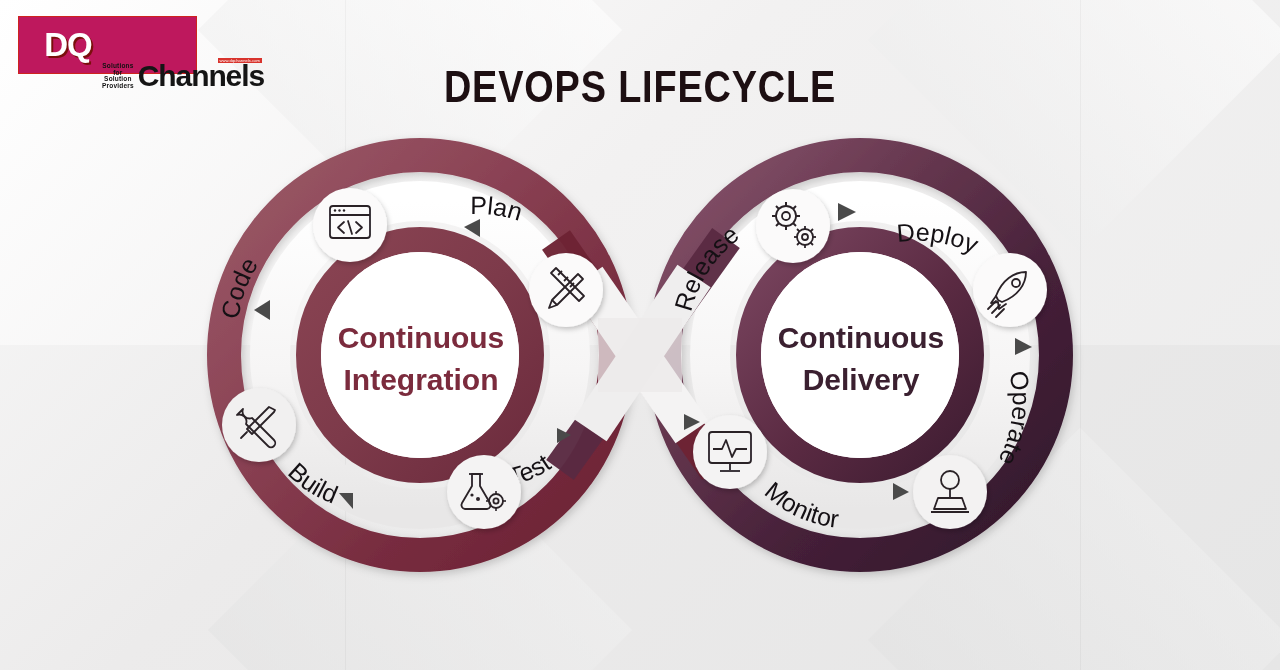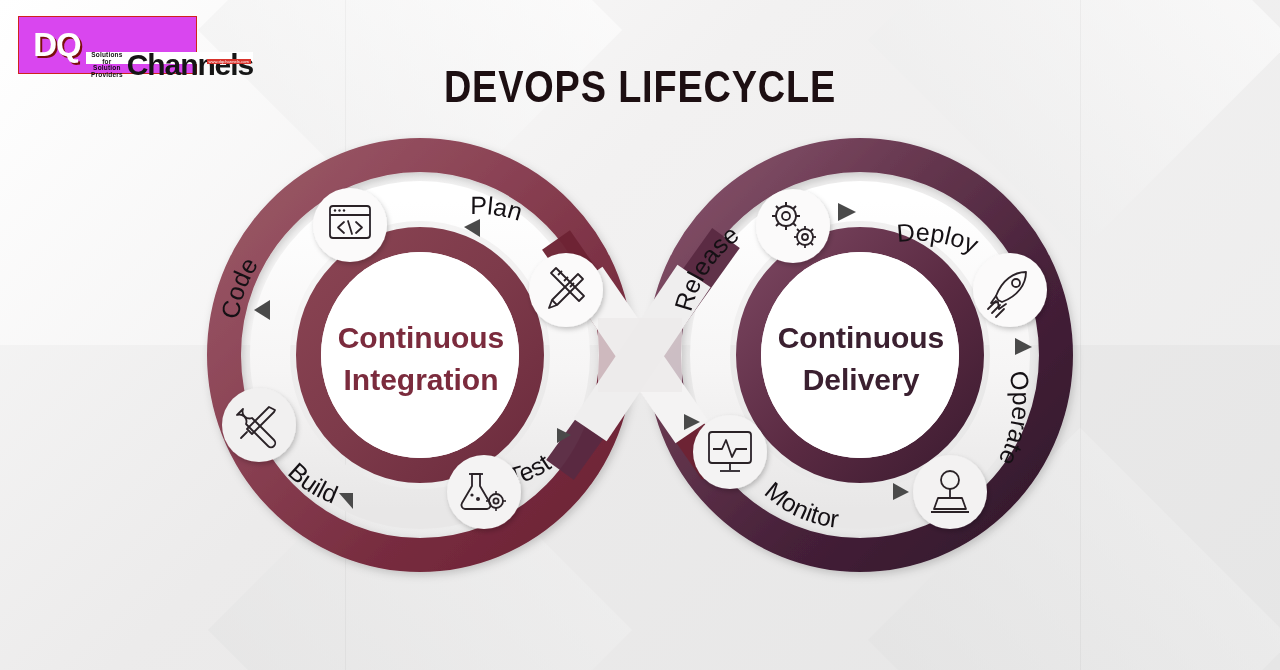--- a/index.html
+++ b/index.html
@@ -15,22 +15,22 @@
   .facet{position:absolute;background:#ffffff;opacity:.55;}
   .f1{left:260px;top:-120px;width:300px;height:300px;transform:rotate(45deg);background:linear-gradient(180deg,#fff,#efefef);}
   .f2{left:930px;top:-110px;width:300px;height:300px;transform:rotate(45deg);background:linear-gradient(180deg,#fff,#eeeeee);}
   .f3{left:270px;top:480px;width:300px;height:300px;transform:rotate(45deg);background:linear-gradient(180deg,#f6f6f6,#e9e9e9);}
   .f4{left:930px;top:490px;width:300px;height:300px;transform:rotate(45deg);background:linear-gradient(180deg,#f5f5f5,#e8e8e8);}
   .band{position:absolute;left:0;right:0;top:345px;height:325px;background:rgba(0,0,0,.022);}
   .vstripe{position:absolute;top:0;bottom:0;width:1px;background:rgba(0,0,0,.035);}
 
   
   .logo{position:absolute;left:18px;top:16px;width:179px;height:58px;
-        background:#d946ef;border:1px solid #cf231e;box-sizing:border-box;
-        padding:9px;display:flex;}
+        background:#be185d;border:1px solid #cf231e;box-sizing:border-box;
+        padding:20px;display:flex;}
   .logo-inner{flex:1;display:flex;align-items:stretch;}
   .logo-dq{width:58px;display:flex;align-items:center;justify-content:center;
            color:#ffffff;font-weight:bold;font-size:33px;letter-spacing:-1px;
            font-family:"Liberation Sans", sans-serif;
            text-shadow:2px 2px 0 #7a0f0c;}
   .logo-white{flex:1;background:#ffffff;position:relative;display:flex;
               flex-direction:row;justify-content:flex-end;padding-left:5px;margin-top:26px;}
   .logo-tag{font-size:6.5px;font-weight:bold;color:#111;letter-spacing:.2px;
             text-align:center;line-height:1;margin-bottom:1px;padding-right:4px;}
   .logo-name{font-size:30px;font-weight:bold;color:#151515;line-height:.88;

